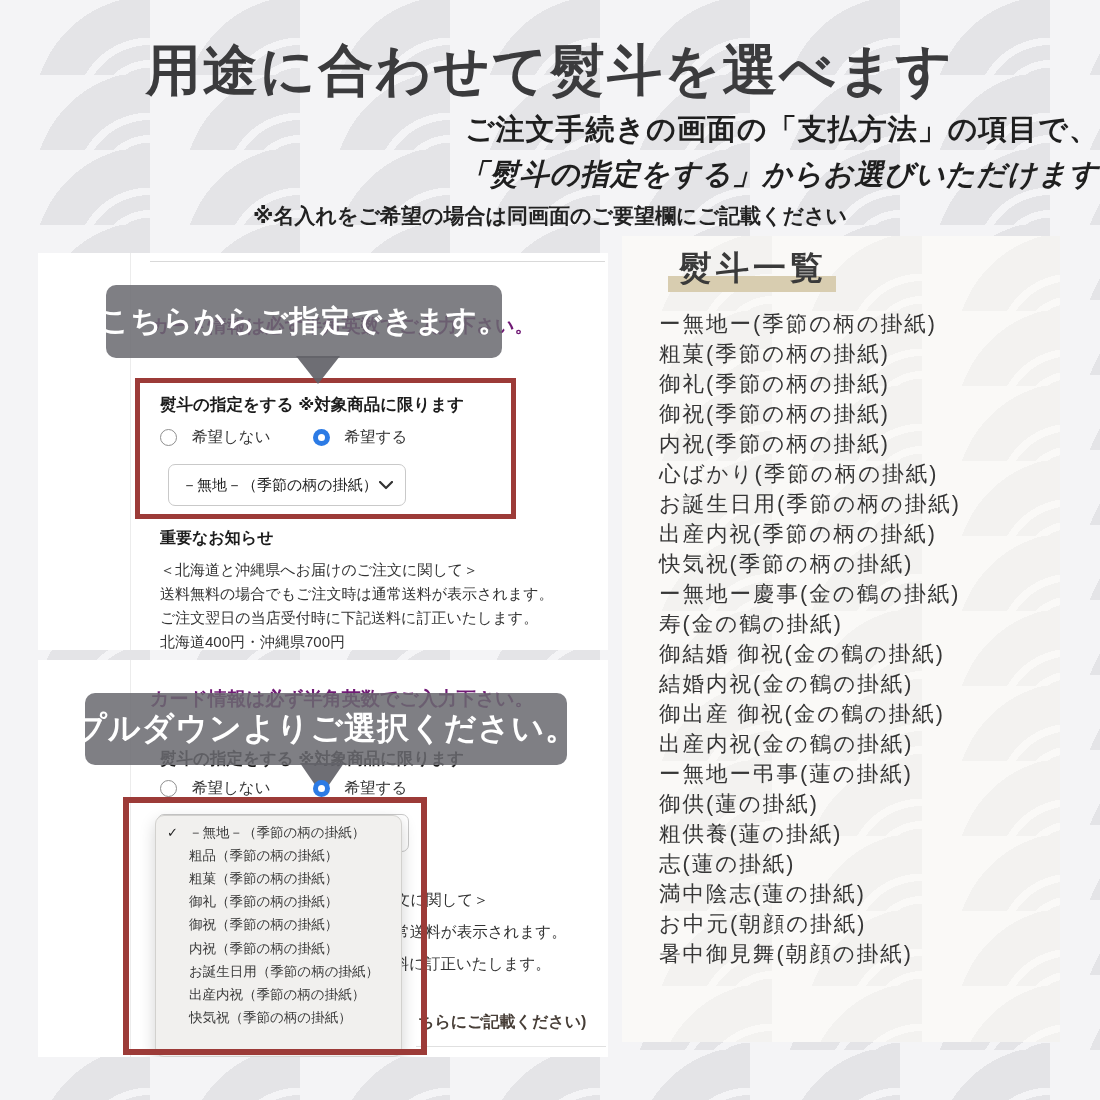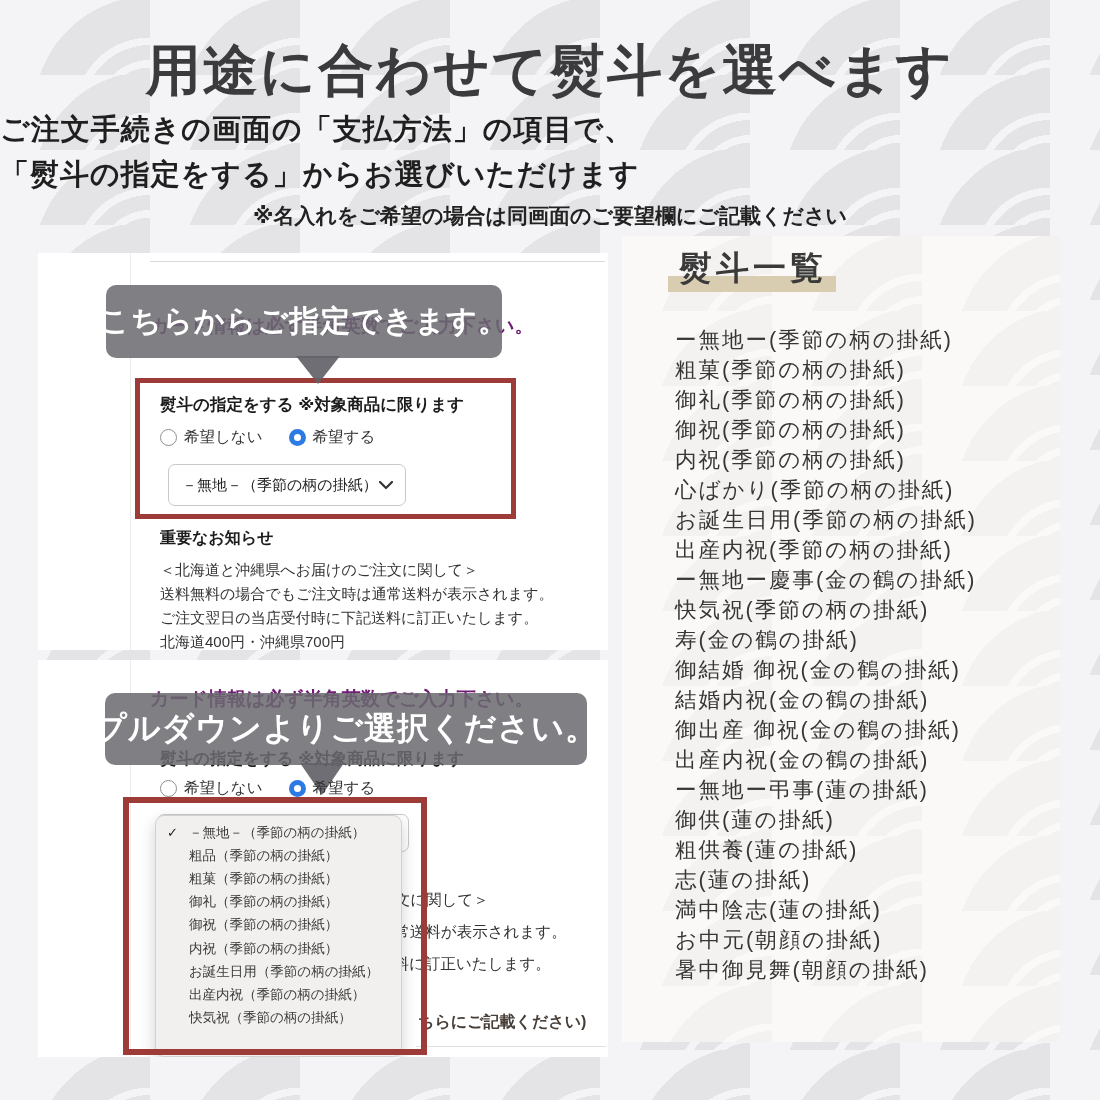--- a/index.html
+++ b/index.html
@@ -11,21 +11,21 @@
       radial-gradient(circle at 100% 150%, #e4e4e7 24%, #f4f4f6 24%, #f4f4f6 28%, #e4e4e7 28%, #e4e4e7 36%, #f4f4f6 36%, #f4f4f6 40%, #e4e4e7 40%, #e4e4e7 62%, #f4f4f6 62%, #f4f4f6 100%),
       radial-gradient(circle at 0 150%, #e4e4e7 24%, #f4f4f6 24%, #f4f4f6 28%, #e4e4e7 28%, #e4e4e7 36%, #f4f4f6 36%, #f4f4f6 40%, #e4e4e7 40%, #e4e4e7 62%, #f4f4f6 62%, #f4f4f6 100%),
       radial-gradient(circle at 50% 100%, #f4f4f6 10%, #e4e4e7 10%, #e4e4e7 23%, #f4f4f6 23%, #f4f4f6 30%, #e4e4e7 30%, #e4e4e7 43%, #f4f4f6 43%, #f4f4f6 50%, #e4e4e7 50%, #e4e4e7 63%, #f4f4f6 63%, #f4f4f6 71%, #e4e4e7 71%, #e4e4e7 100%),
       radial-gradient(circle at 100% 50%, #f4f4f6 5%, #e4e4e7 5%, #e4e4e7 15%, #f4f4f6 15%, #f4f4f6 20%, #e4e4e7 20%, #e4e4e7 29%, #f4f4f6 29%, #f4f4f6 34%, #e4e4e7 34%, #e4e4e7 44%, #f4f4f6 44%, #f4f4f6 49%, #e4e4e7 49%, #e4e4e7 100%),
       radial-gradient(circle at 0 50%, #f4f4f6 5%, #e4e4e7 5%, #e4e4e7 15%, #f4f4f6 15%, #f4f4f6 20%, #e4e4e7 20%, #e4e4e7 29%, #f4f4f6 29%, #f4f4f6 34%, #e4e4e7 34%, #e4e4e7 44%, #f4f4f6 44%, #f4f4f6 49%, #e4e4e7 49%, #e4e4e7 100%);
     background-size:150px 75px;
   }
   .abs{position:absolute;}
   
   .hdr-title{left:0;right:0;top:34px;text-align:center;font-size:55px;font-weight:bold;color:#3b3b3d;letter-spacing:2px;white-space:nowrap;}
-  .hdr-sub{left:0;right:1px;text-align:left;font-size:29px;font-weight:bold;color:#1f1f1f;letter-spacing:1px;white-space:nowrap;}
+  .hdr-sub{left:0;right:1px;text-align:right;font-size:29px;font-weight:bold;color:#1f1f1f;letter-spacing:1px;white-space:nowrap;}
   .hdr-note{left:0;right:0;top:202px;text-align:center;font-size:21px;font-weight:600;color:#222;white-space:nowrap;}
   
   .panel{background:#fff;}
   #panel1{left:38px;top:253px;width:570px;height:397px;}
   #panel2{left:38px;top:660px;width:570px;height:397px;overflow:hidden;}
   #rightPanel{
     left:622px;top:236px;width:438px;height:806px;
     background-color:#f3f2f0;
     background-image:
       radial-gradient(circle at 100% 150%, #f3f2f0 24%, #faf9f7 24%, #faf9f7 28%, #f3f2f0 28%, #f3f2f0 36%, #faf9f7 36%, #faf9f7 40%, #f3f2f0 40%, #f3f2f0 62%, #faf9f7 62%, #faf9f7 100%),
@@ -38,48 +38,48 @@
   .vline{width:1px;background:#ececec;top:0;bottom:0;left:92px;}
   .hline{height:1px;background:#d9d9d9;}
   
   .bubble{background:rgba(106,106,112,0.86);border-radius:10px;display:flex;align-items:center;justify-content:center;z-index:3;}
   .bubble span{color:#fff;font-weight:bold;letter-spacing:1px;white-space:nowrap;}
   .pointer{width:0;height:0;border-left:22px solid transparent;border-right:22px solid transparent;border-top:28px solid rgba(98,98,104,0.92);z-index:3;}
   
   .red-note{font-size:19px;font-weight:bold;color:#701a75;white-space:nowrap;z-index:1;margin-top:16px;}
   .form-heading{font-size:16.5px;font-weight:bold;color:#1c1c1c;white-space:nowrap;z-index:1;}
   .redbox{border:5px solid #9c3b38;background:transparent;z-index:2;}
-  .radio-row{display:flex;align-items:center;font-size:15.5px;color:#333;white-space:nowrap;z-index:4;}
+  .radio-row{display:flex;align-items:center;font-size:15.5px;color:#333;white-space:nowrap;z-index:4;gap:8px;}
   .radio{width:17px;height:17px;border-radius:50%;box-sizing:border-box;display:inline-block;margin-right:7px;}
   .radio.off{background:#fff;border:1.5px solid #8f8f8f;}
   .radio.on{background:#2c7be5;position:relative;}
   .radio.on::after{content:"";position:absolute;left:5px;top:5px;width:7px;height:7px;border-radius:50%;background:#fff;}
   .radio-gap{width:26px;display:inline-block;}
   .select{background:#fff;border:1.5px solid #c9c9c9;border-radius:7px;display:flex;align-items:center;box-sizing:border-box;}
   .select .sel-txt{font-size:15px;color:#222;padding-left:13px;flex:1;white-space:nowrap;overflow:hidden;}
   .select .chev{margin-right:12px;display:flex;}
   .notice-h{font-size:16px;font-weight:bold;color:#1c1c1c;z-index:1;}
   .notice-l{font-size:15px;color:#333;white-space:nowrap;z-index:1;}
   
   #openList{background:#f1f0ee;border:1px solid #d2d1ce;border-radius:9px;box-shadow:0 6px 16px rgba(0,0,0,0.18);z-index:5;padding-top:5px;box-sizing:border-box;}
   .opt{height:23.2px;display:flex;align-items:center;font-size:13.5px;color:#3a3a3a;white-space:nowrap;}
   .opt .opt-check{width:22px;padding-left:11px;font-size:13px;color:#222;}
   
   #noshiTitle{left:57px;top:10px;font-size:33px;font-weight:bold;color:#3a3a3a;letter-spacing:4px;z-index:1;white-space:nowrap;}
   #noshiBar{left:46px;top:40px;width:168px;height:16px;background:#d8cdb0;z-index:0;}
-  #noshiList{left:37px;top:73px;list-style:none;margin:16px;padding:0;z-index:1;}
+  #noshiList{left:37px;top:73px;list-style:none;margin:0;padding:0;z-index:1;}
   #noshiList li{font-size:21.5px;line-height:30px;color:#363636;letter-spacing:2px;white-space:nowrap;}
   .frag-bold{font-size:16px;font-weight:bold;color:#473e37;white-space:nowrap;z-index:1;}
 </style>
 </head>
 <body>
 
 <div class="abs hdr-title">用途に合わせて熨斗を選べます</div>
 <div class="abs hdr-sub" style="top:110px;">ご注文手続きの画面の「支払方法」の項目で、</div>
-<div class="abs hdr-sub" style="top:155px;">「熨斗の指定をする」からお選びいただけます</div>
+<div class="abs hdr-sub" style="top:155px;font-style:italic;">「熨斗の指定をする」からお選びいただけます</div>
 <div class="abs hdr-note">※名入れをご希望の場合は同画面のご要望欄にご記載ください</div>
 
 <div id="panel1" class="abs panel">
   <div class="abs vline"></div>
   <div class="abs hline" style="left:112px;top:8px;width:455px;"></div>
 
   <div class="abs red-note" style="left:112px;top:44px;">カード情報は必ず半角英数でご入力下さい。</div>
 
   <div class="abs bubble" style="left:68px;top:32px;width:396px;height:73px;">
     <span style="font-size:30px;">こちらからご指定できます。</span>
@@ -120,21 +120,21 @@
   <div class="abs red-note" style="left:112px;top:10px;">カード情報は必ず半角英数でご入力下さい。</div>
 
   <div class="abs form-heading" style="left:122px;top:88px;">熨斗の指定をする ※対象商品に限ります</div>
 
   <div class="abs notice-l" style="left:122px;top:230px;font-size:15.5px;">＜北海道と沖縄県へお届けのご注文に関して＞</div>
   <div class="abs notice-l" style="left:122px;top:262px;font-size:15.5px;">送料無料の場合でもご注文時は通常送料が表示されます。</div>
   <div class="abs notice-l" style="left:122px;top:294px;font-size:15.5px;">ご注文翌日の当店受付時に下記送料に訂正いたします。</div>
   <div class="abs frag-bold" style="left:380px;top:352px;">ちらにご記載ください)</div>
   <div class="abs hline" style="left:378px;top:386px;width:190px;background:#e0e0e0;"></div>
 
-  <div class="abs bubble" style="left:47px;top:33px;width:482px;height:72px;margin-left:20px;">
+  <div class="abs bubble" style="left:47px;top:33px;width:482px;height:72px;">
     <span style="font-size:32px;">プルダウンよりご選択ください。</span>
   </div>
   <div class="abs pointer" style="left:262px;top:103px;border-top-width:32px;"></div>
 
   <div class="abs radio-row" style="left:122px;top:118px;">
     <span class="radio off"></span>
     <span>希望しない</span>
     <span class="radio-gap"></span>
     <span class="radio on"></span>
     <span>希望する</span>
@@ -216,23 +216,23 @@
       <li><span>御祝(季節の柄の掛紙)</span></li>
 
       <li><span>内祝(季節の柄の掛紙)</span></li>
 
       <li><span>心ばかり(季節の柄の掛紙)</span></li>
 
       <li><span>お誕生日用(季節の柄の掛紙)</span></li>
 
       <li><span>出産内祝(季節の柄の掛紙)</span></li>
 
+      <li><span>快気祝(季節の柄の掛紙)</span></li>
+
       <li><span>ー無地ー慶事(金の鶴の掛紙)</span></li>
-
-      <li><span>快気祝(季節の柄の掛紙)</span></li>
 
       <li><span>寿(金の鶴の掛紙)</span></li>
 
       <li><span>御結婚 御祝(金の鶴の掛紙)</span></li>
 
       <li><span>結婚内祝(金の鶴の掛紙)</span></li>
 
       <li><span>御出産 御祝(金の鶴の掛紙)</span></li>
 
       <li><span>出産内祝(金の鶴の掛紙)</span></li>

